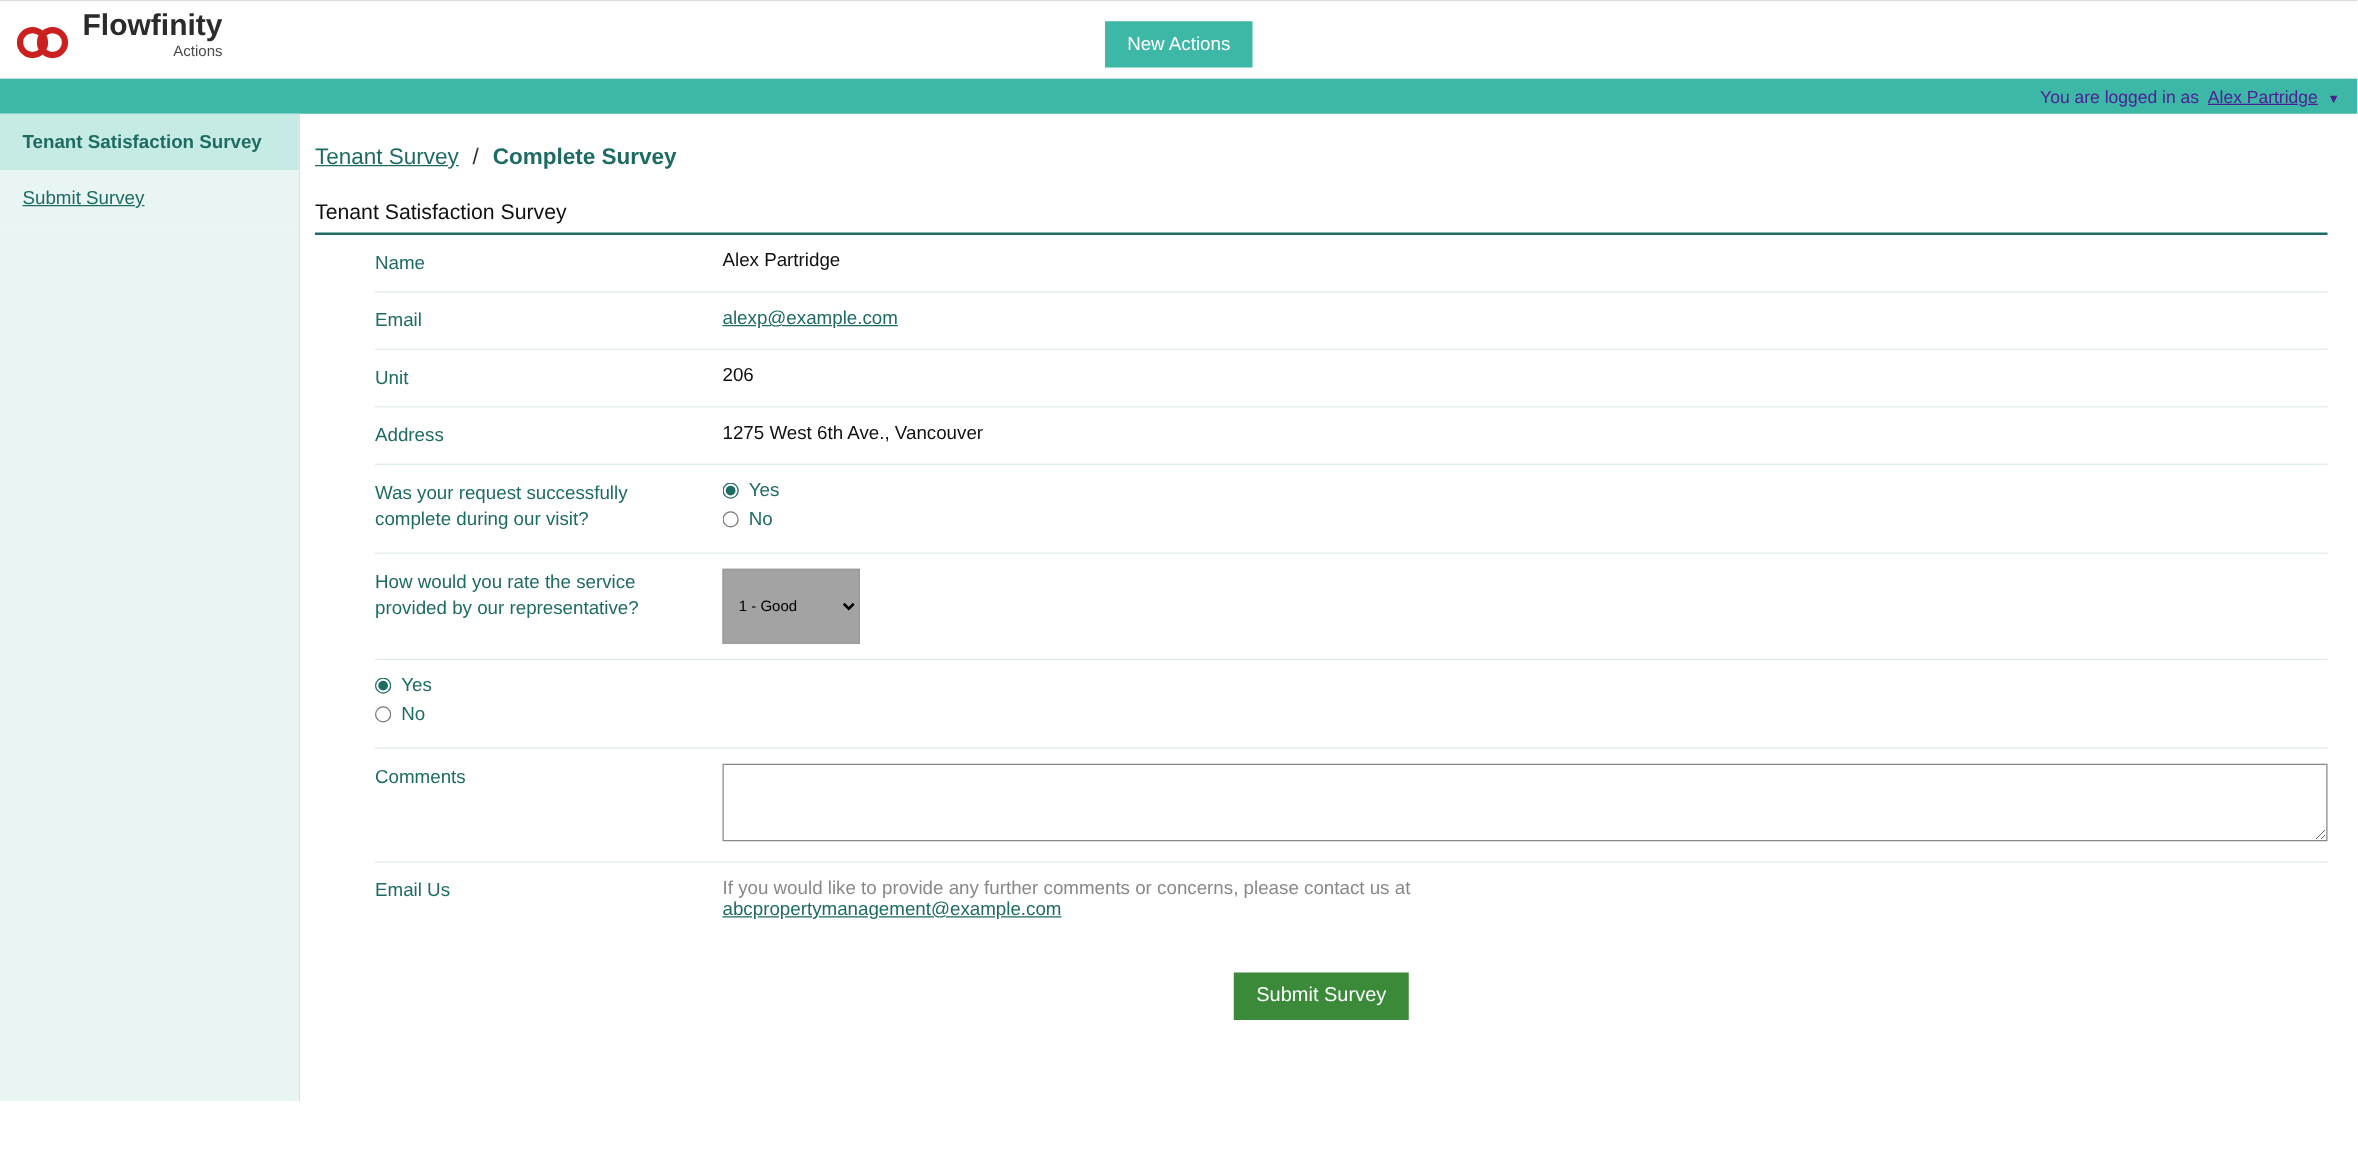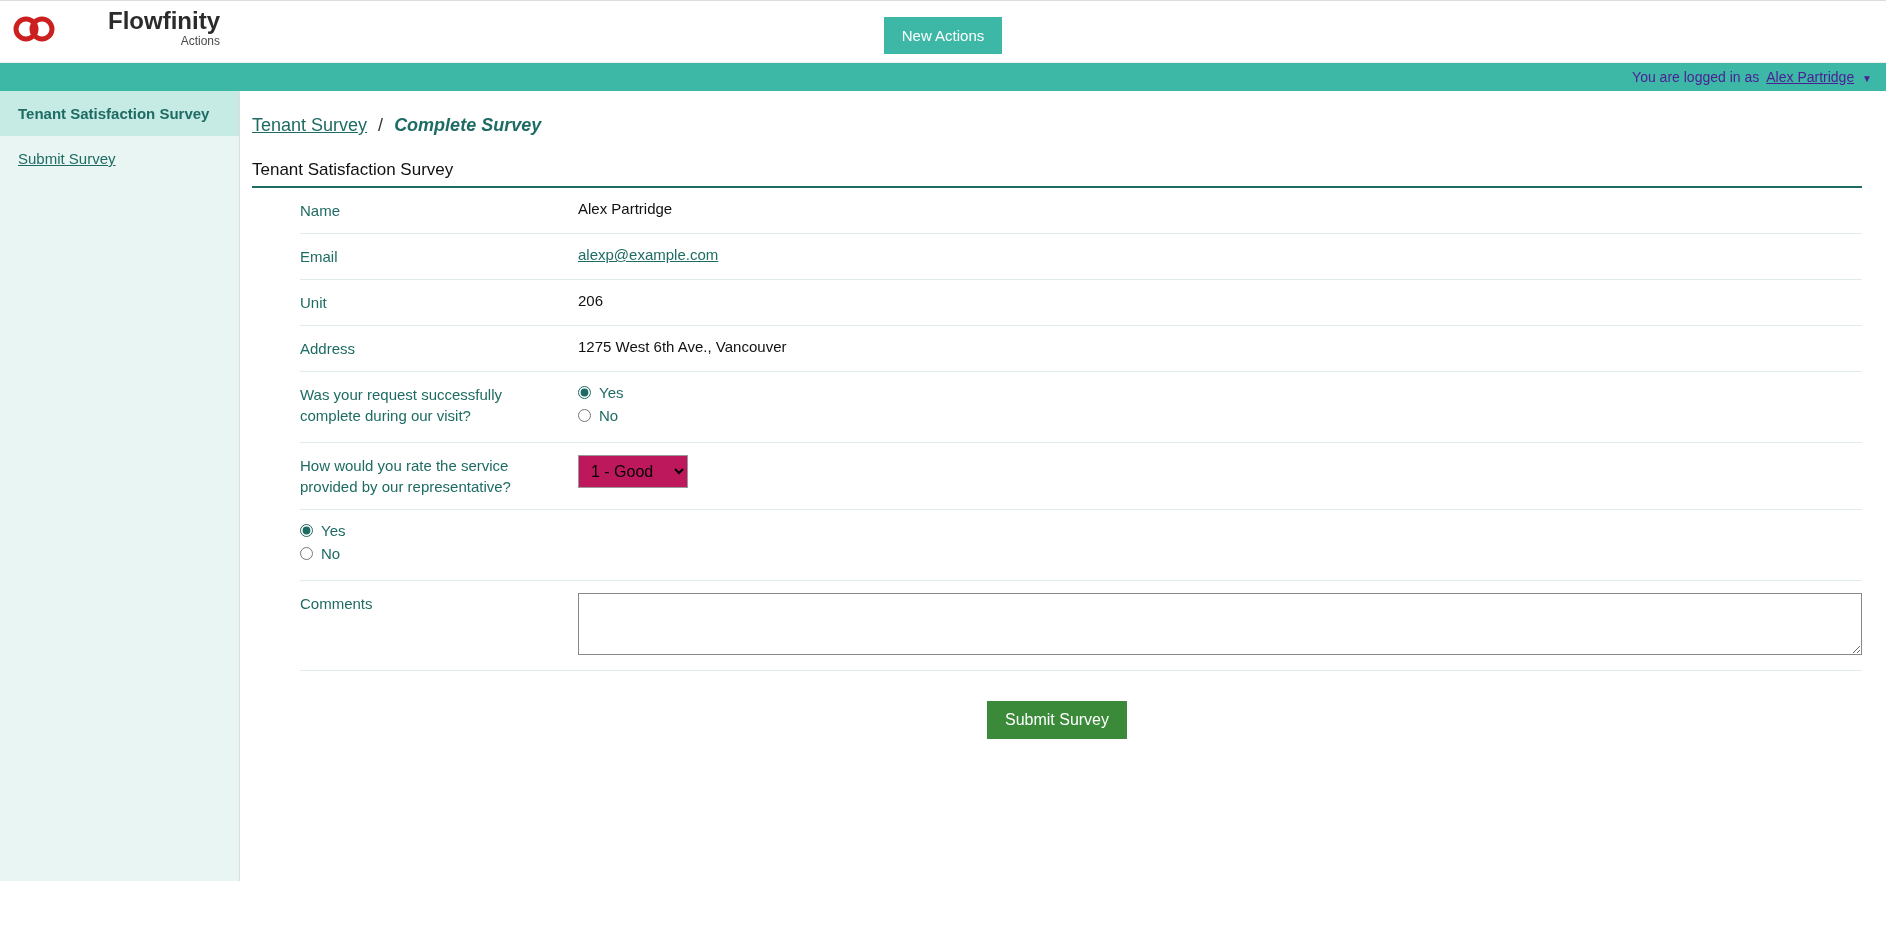--- a/index.html
+++ b/index.html
@@ -13,22 +13,21 @@
       background: #ffffff;
       color: #333;
     }
     .header {
       padding: 8px 12px;
       border-top: 1px solid #ddd;
       border-bottom: 1px solid #eee;
     }
     .logo-wrap {
       display: flex;
-      align-items: center;
-      gap: 42px;
+      align-items: flex-end;
     }
     .logo-icon {
       display: inline-flex;
       margin-right: 6px;
       margin-top: 2px;
     }
     .logo-text {
       display: flex;
       flex-direction: column;
       line-height: 1;
@@ -115,21 +114,20 @@
       text-decoration: underline;
       cursor: pointer;
     }
     .breadcrumb .sep {
       margin: 0 6px;
       color: #333;
     }
     .breadcrumb .current {
       font-weight: bold;
       color: #1e6b63;
-      font-style: italic;
     }
     .section-title {
       font-size: 17px;
       color: #111;
       padding-bottom: 6px;
       border-bottom: 2px solid #1e6b63;
       margin-bottom: 0;
     }
     .form-row {
       display: flex;
@@ -161,24 +159,24 @@
       cursor: pointer;
       color: #1e6b63;
       font-size: 15px;
     }
     .radio-group input[type="radio"] {
       margin-right: 8px;
       accent-color: #1e6b63;
       cursor: pointer;
     }
     .select-box {
-      padding: 6px 8px;
-      font-size: 16px;
+      padding: 21px 8px;
+      font-size: 12px;
       border: 1px solid #999;
-      background: #be185d;
+      background: #a3a3a3;
       cursor: pointer;
       width: 110px;
     }
     .comments-textarea {
       width: 100%;
       height: 62px;
       border: 1px solid #888;
       padding: 4px;
       font-size: 14px;
       resize: both;
@@ -316,18 +314,25 @@
       </div>
     </div>
 
     <div class="form-row">
       <div class="form-label">Comments</div>
       <div class="form-value">
         <textarea class="comments-textarea" style=""></textarea>
       </div>
     </div>
 
+    <div class="form-row no-border">
+      <div class="form-label">Email Us</div>
+      <div class="form-value emailus-text">
+        <span>If you would like to provide any further comments or concerns, please contact us at</span><br>
+        <a>abcpropertymanagement@example.com</a>
+      </div>
+    </div>
 
     <div class="submit-wrap">
       <button class="submit-btn">Submit Survey</button>
     </div>
   </div>
 </div>
 
 </body></html>

